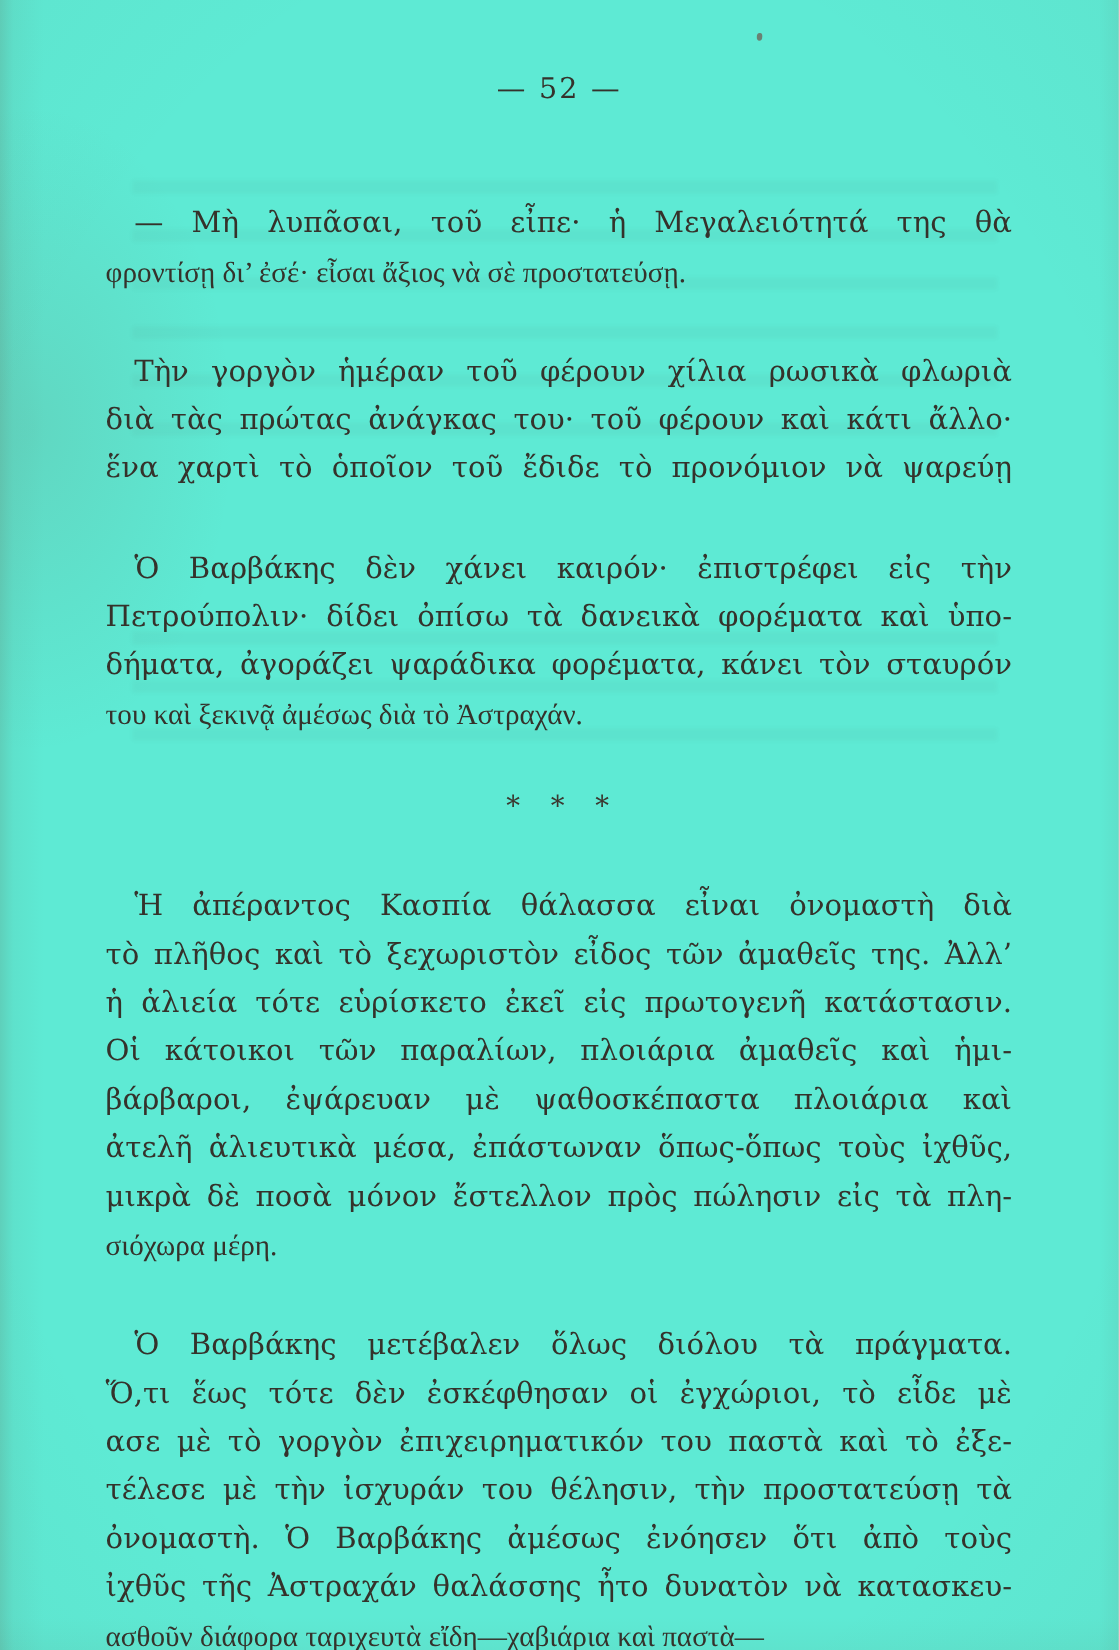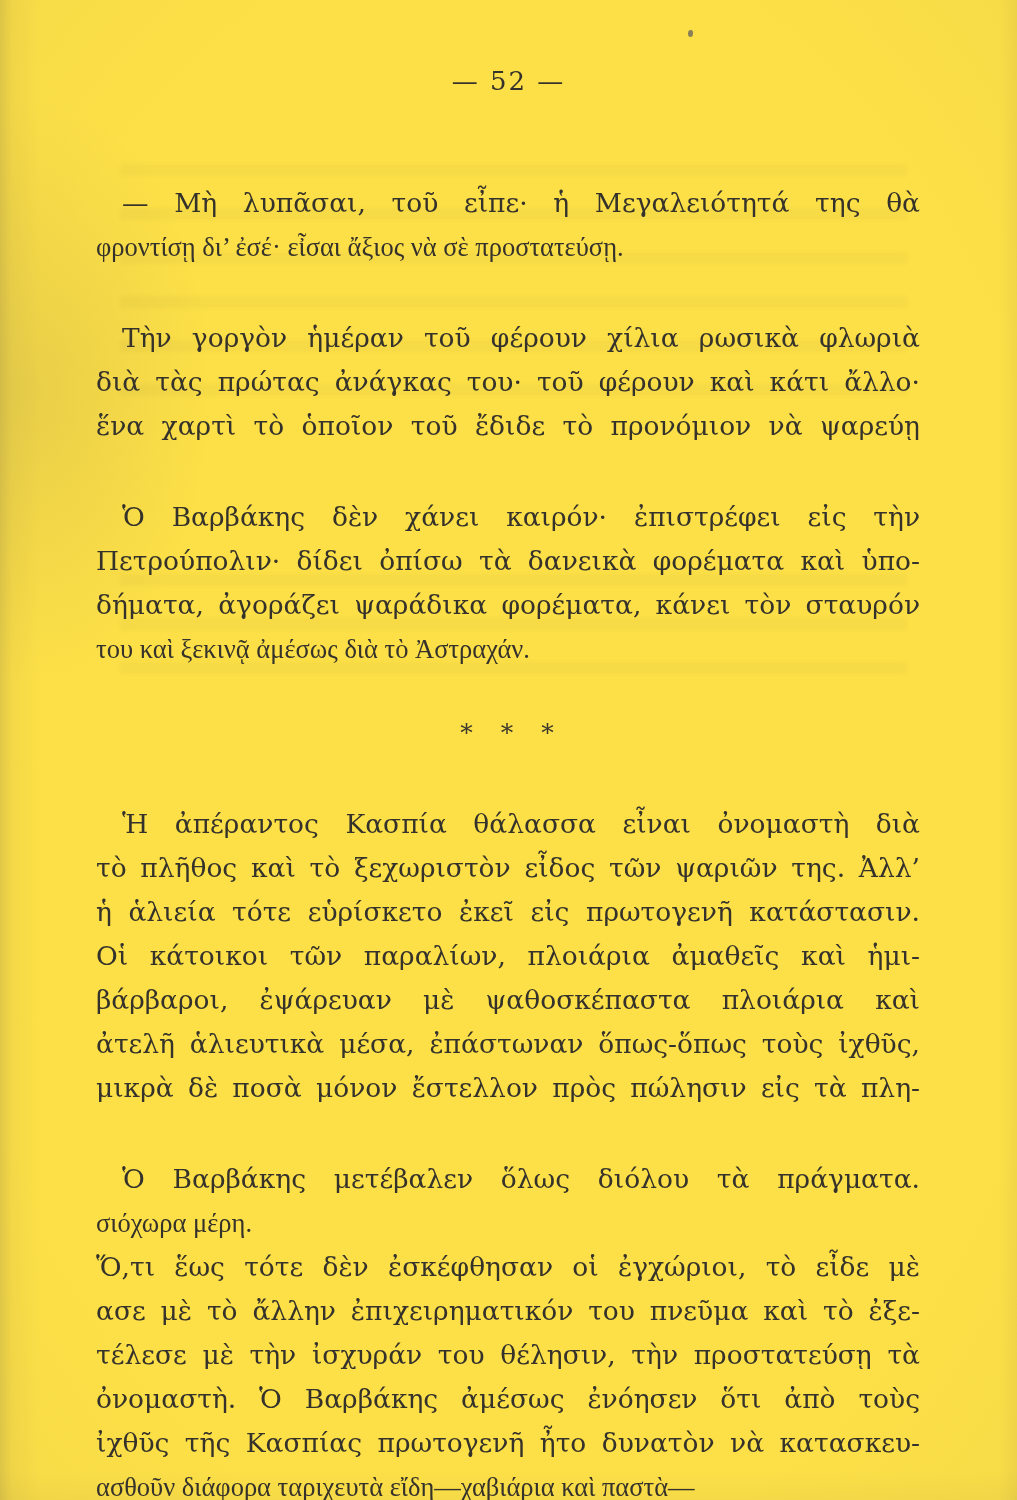--- a/index.html
+++ b/index.html
@@ -5,21 +5,21 @@
   html, body {
     margin: 0;
     padding: 0;
     background: #c9c5ba;
   }
   .page {
     position: relative;
     width: 1017px;
     height: 1500px;
     margin: 0 auto;
-    background: #fde047;
+    background: #5eead4;
     overflow: hidden;
     font-family: "DejaVu Serif", "Liberation Serif", serif;
     color: #35322b;
   }
   
   .paper-shading {
     position: absolute;
     inset: 0;
     pointer-events: none;
     background:
@@ -112,28 +112,28 @@
       <div class="line last">φροντίσῃ δι’ ἐσέ· εἶσαι ἄξιος νὰ σὲ προστατεύσῃ.</div>
       <div class="line first">Τὴν γοργὸν ἡμέραν τοῦ φέρουν χίλια ρωσικὰ φλωριὰ</div>
       <div class="line">διὰ τὰς πρώτας ἀνάγκας του· τοῦ φέρουν καὶ κάτι ἄλλο·</div>
       <div class="line">ἕνα χαρτὶ τὸ ὁποῖον τοῦ ἔδιδε τὸ προνόμιον νὰ ψαρεύῃ</div>
       <div class="line first">Ὁ Βαρβάκης δὲν χάνει καιρόν· ἐπιστρέφει εἰς τὴν</div>
       <div class="line">Πετρούπολιν· δίδει ὀπίσω τὰ δανεικὰ φορέματα καὶ ὑπο-</div>
       <div class="line">δήματα, ἀγοράζει ψαράδικα φορέματα, κάνει τὸν σταυρόν</div>
       <div class="line last">του καὶ ξεκινᾷ ἀμέσως διὰ τὸ Ἀστραχάν.</div>
       <div class="separator">* * *</div>
       <div class="line first">Ἡ ἀπέραντος Κασπία θάλασσα εἶναι ὀνομαστὴ διὰ</div>
-      <div class="line">τὸ πλῆθος καὶ τὸ ξεχωριστὸν εἶδος τῶν ψαριῶν της. Ἀλλ’</div>
+      <div class="line">τὸ πλῆθος καὶ τὸ ξεχωριστὸν εἶδος τῶν ἀμαθεῖς της. Ἀλλ’</div>
       <div class="line">ἡ ἁλιεία τότε εὑρίσκετο ἐκεῖ εἰς πρωτογενῆ κατάστασιν.</div>
       <div class="line">Οἱ κάτοικοι τῶν παραλίων, πλοιάρια ἀμαθεῖς καὶ ἡμι-</div>
       <div class="line">βάρβαροι, ἐψάρευαν μὲ ψαθοσκέπαστα πλοιάρια καὶ</div>
       <div class="line">ἀτελῆ ἁλιευτικὰ μέσα, ἐπάστωναν ὅπως-ὅπως τοὺς ἰχθῦς,</div>
       <div class="line">μικρὰ δὲ ποσὰ μόνον ἔστελλον πρὸς πώλησιν εἰς τὰ πλη-</div>
+      <div class="line last">σιόχωρα μέρη.</div>
       <div class="line first">Ὁ Βαρβάκης μετέβαλεν ὅλως διόλου τὰ πράγματα.</div>
-      <div class="line last">σιόχωρα μέρη.</div>
       <div class="line">Ὅ,τι ἕως τότε δὲν ἐσκέφθησαν οἱ ἐγχώριοι, τὸ εἶδε μὲ</div>
-      <div class="line">ασε μὲ τὸ ἄλλην ἐπιχειρηματικόν του πνεῦμα καὶ τὸ ἐξε-</div>
+      <div class="line">ασε μὲ τὸ γοργὸν ἐπιχειρηματικόν του παστὰ καὶ τὸ ἐξε-</div>
       <div class="line">τέλεσε μὲ τὴν ἰσχυράν του θέλησιν, τὴν προστατεύσῃ τὰ</div>
       <div class="line">ὀνομαστὴ. Ὁ Βαρβάκης ἀμέσως ἐνόησεν ὅτι ἀπὸ τοὺς</div>
-      <div class="line">ἰχθῦς τῆς Κασπίας πρωτογενῆ ἦτο δυνατὸν νὰ κατασκευ-</div>
+      <div class="line">ἰχθῦς τῆς Ἀστραχάν θαλάσσης ἦτο δυνατὸν νὰ κατασκευ-</div>
       <div class="line last">ασθοῦν διάφορα ταριχευτὰ εἴδη—χαβιάρια καὶ παστὰ—</div>
     </div>
 </div>
 
 </body></html>

